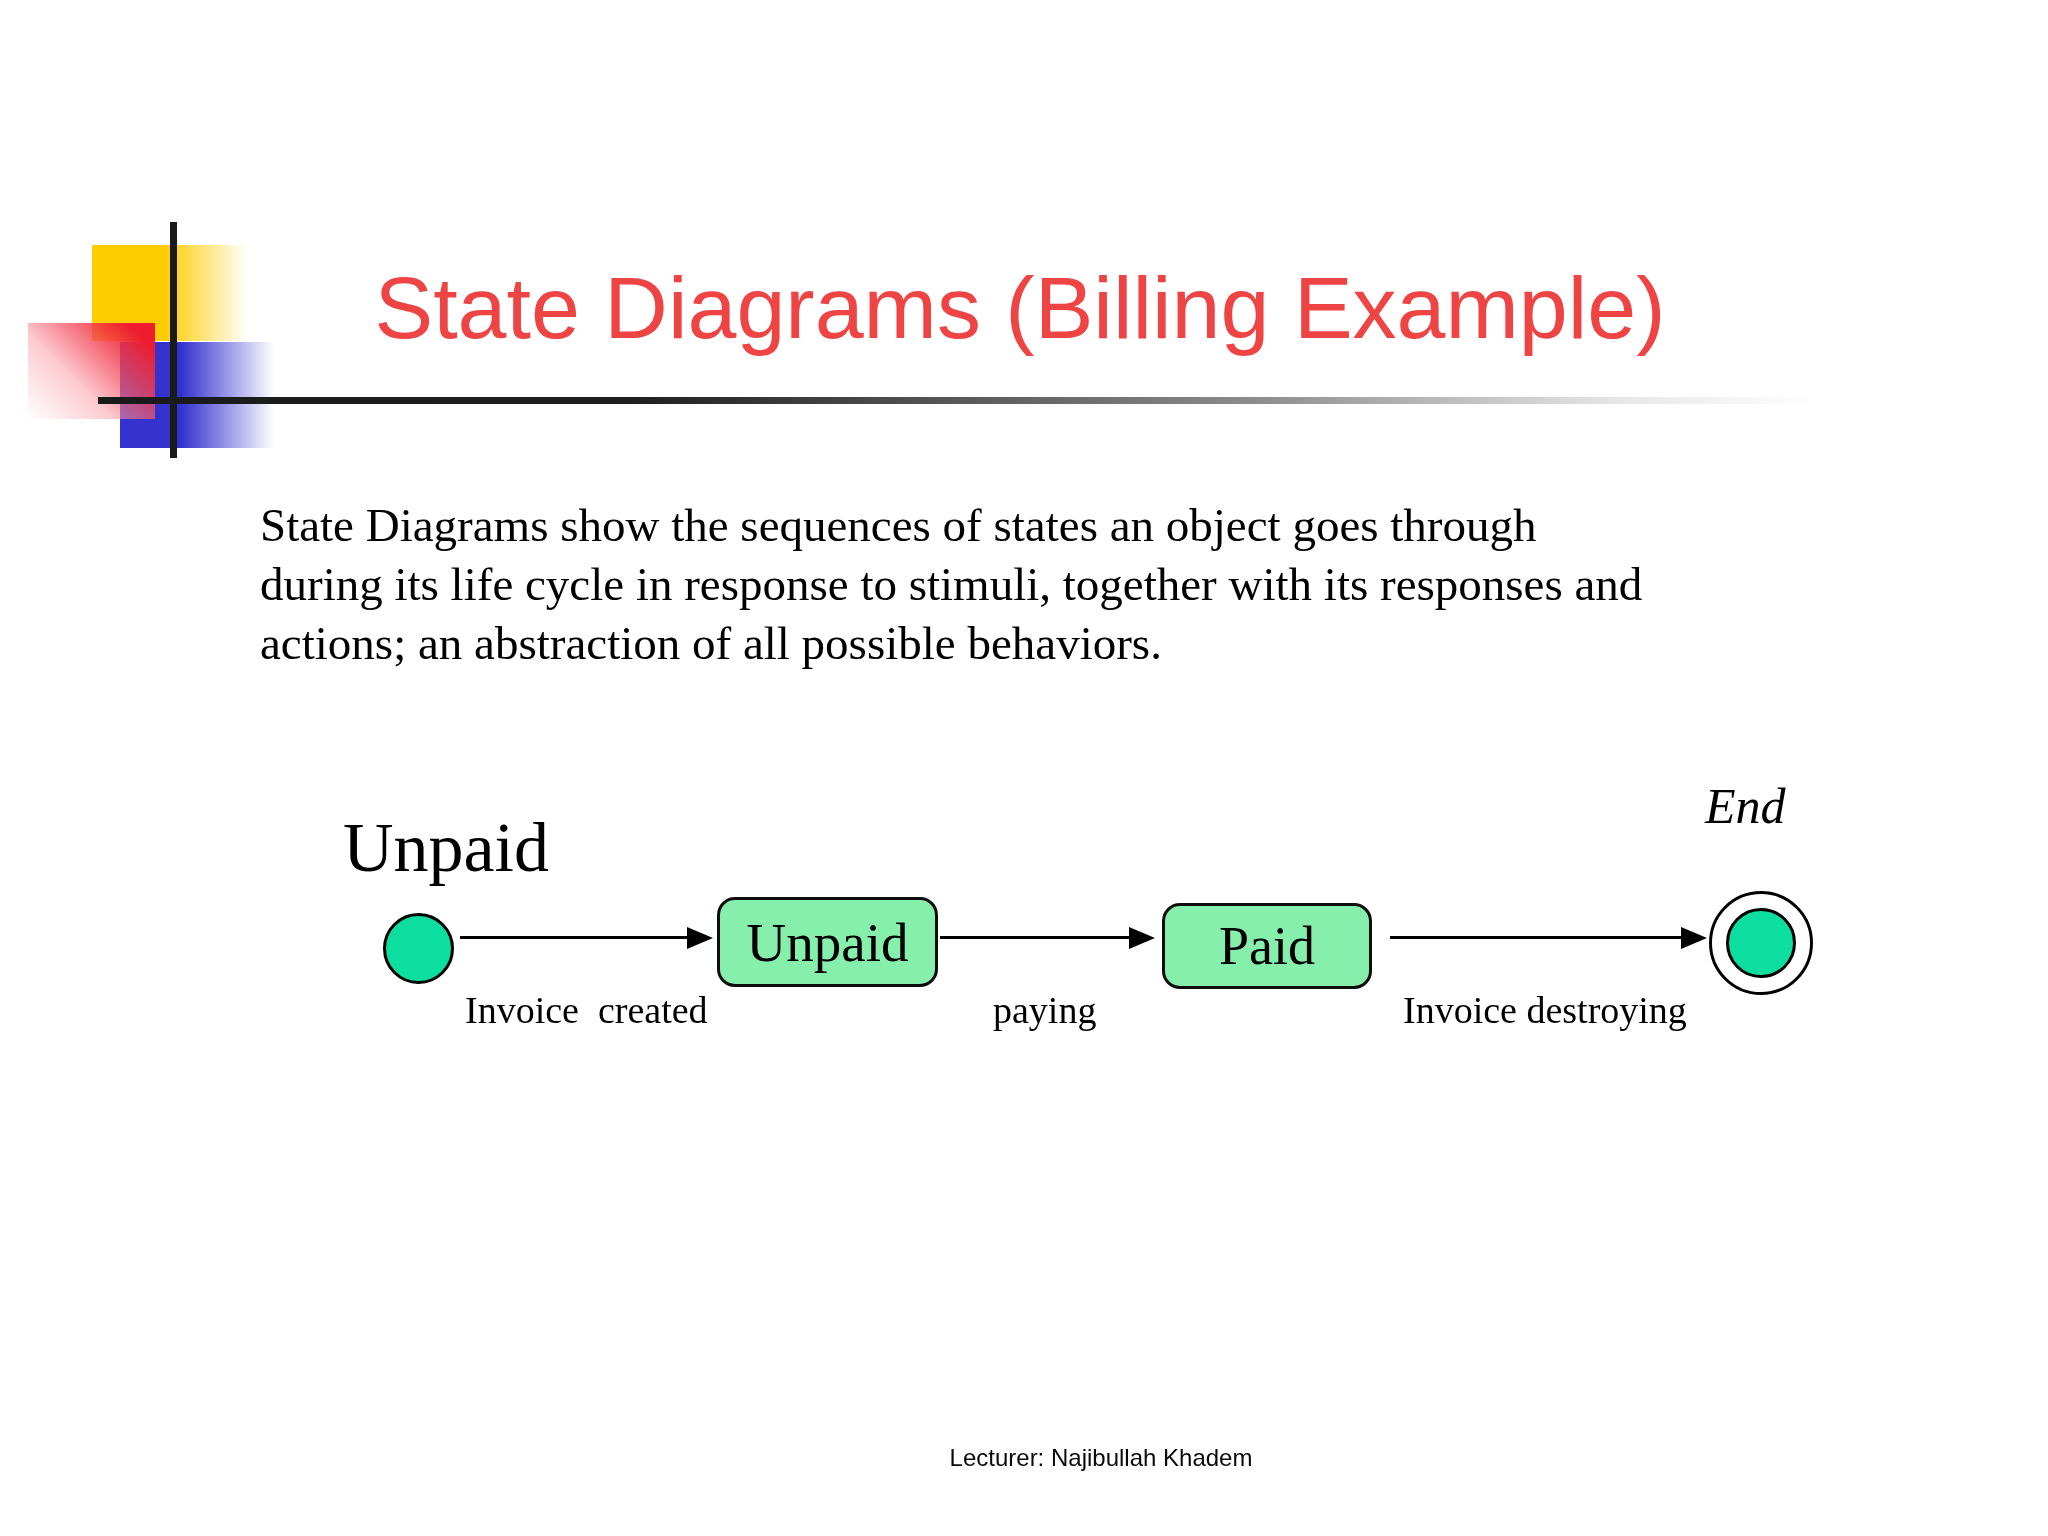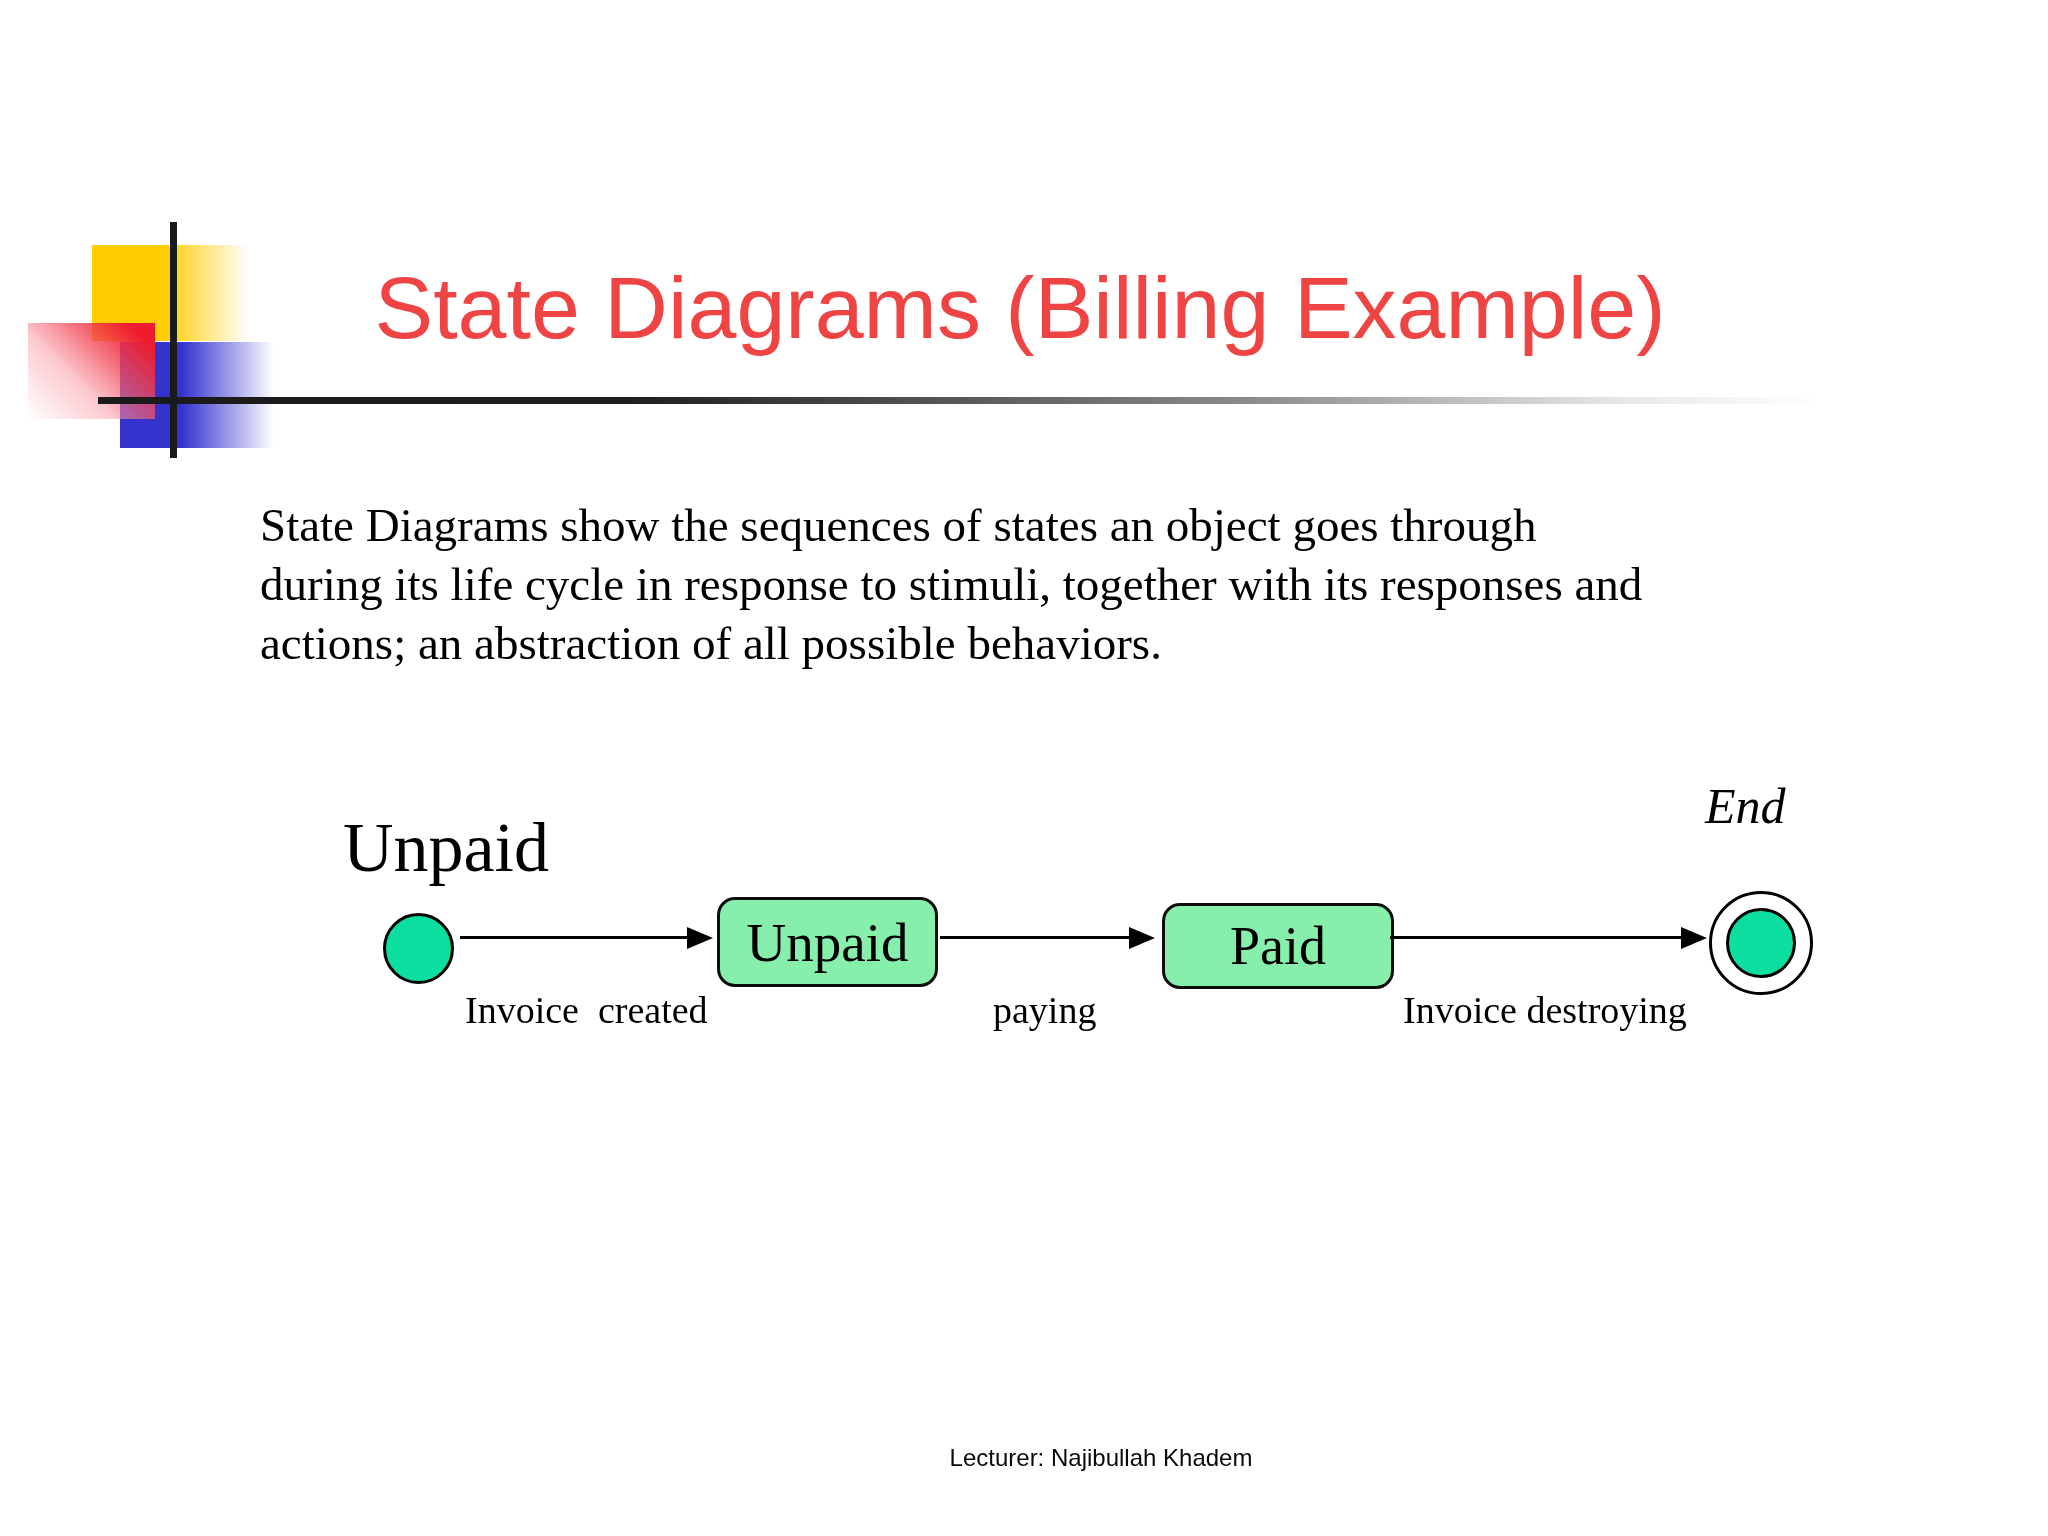--- a/index.html
+++ b/index.html
@@ -80,21 +80,21 @@
   .head3 { left: 1681px; }
 
   .state-box {
     box-sizing: border-box;
     border: 3px solid #0d0d0d; border-radius: 18px;
     background: #86efac;
     display: flex; align-items: center; justify-content: center;
     white-space: nowrap;
   }
   .unpaid-box { left: 717px; top: 897px; width: 221px; height: 90px; font-size: 55px; }
-  .paid-box   { left: 1162px; top: 903px; width: 232px; height: 86px; font-size: 54px; }
+  .paid-box   { left: 1162px; top: 903px; width: 210px; height: 86px; font-size: 54px; }
 
   .trans-label { top: 988px; font-size: 38px; white-space: pre; }
   .t1 { left: 465px; }
   .t2 { left: 993px; }
   .t3 { left: 1403px; }
 
   
   .footer {
     left: 780px; top: 1444px; width: 642px;
     text-align: center; white-space: nowrap;

